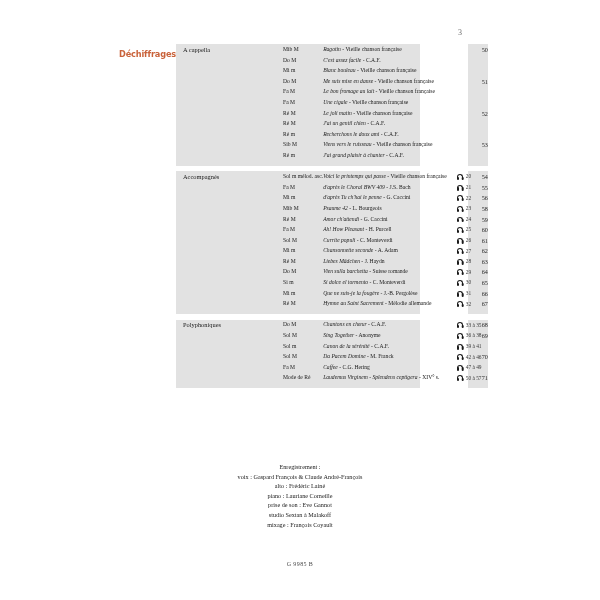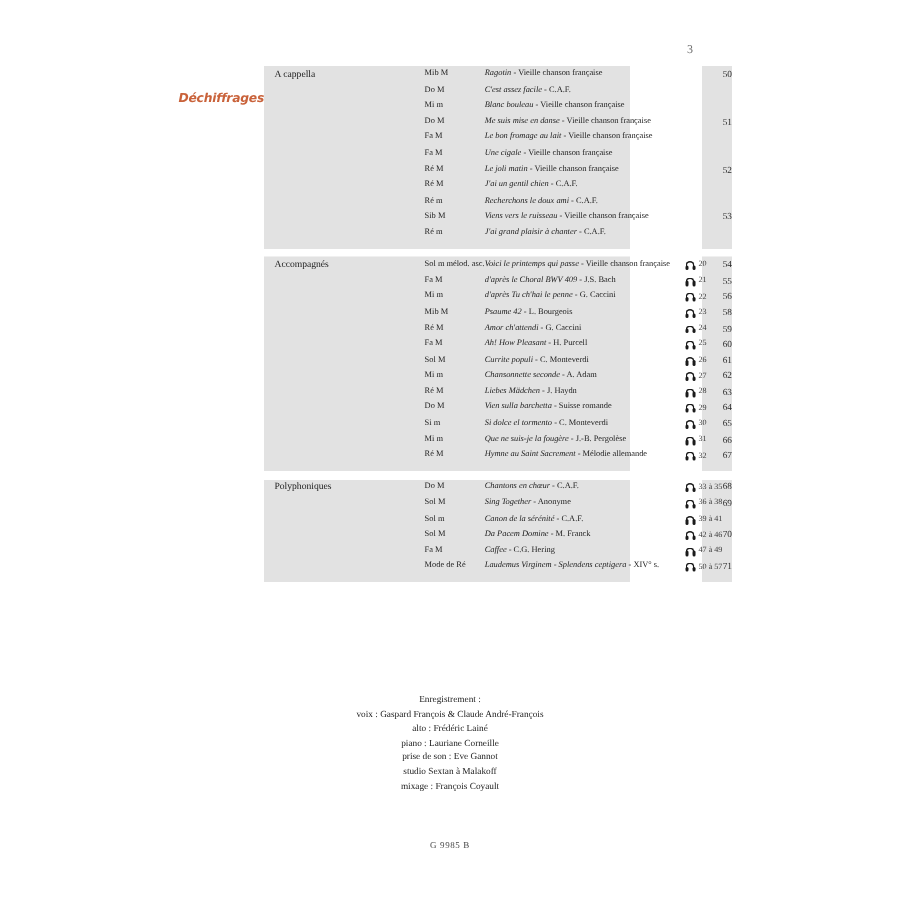--- a/index.html
+++ b/index.html
@@ -27,29 +27,28 @@
     top: 28px;
     left: 458px;
     font-size: 8px;
     color: #6e6e6e;
     letter-spacing: .2px;
   }
 
   
   .section-title {
     position: absolute;
-    top: 60px;
+    top: 49px;
     left: 119px;
     font-family: "DejaVu Sans", sans-serif;
     font-weight: bold;
     font-size: 8.2px;
     letter-spacing: -0.15px;
     color: #c9623a;
     white-space: nowrap;
-    font-style: italic;
   }
 
   
   .band {
     position: absolute;
     background: #e2e2e2;
   }
   .band-main  { left: 176px; width: 244px; }
   .band-folio { left: 468px; width: 20px; }
 

